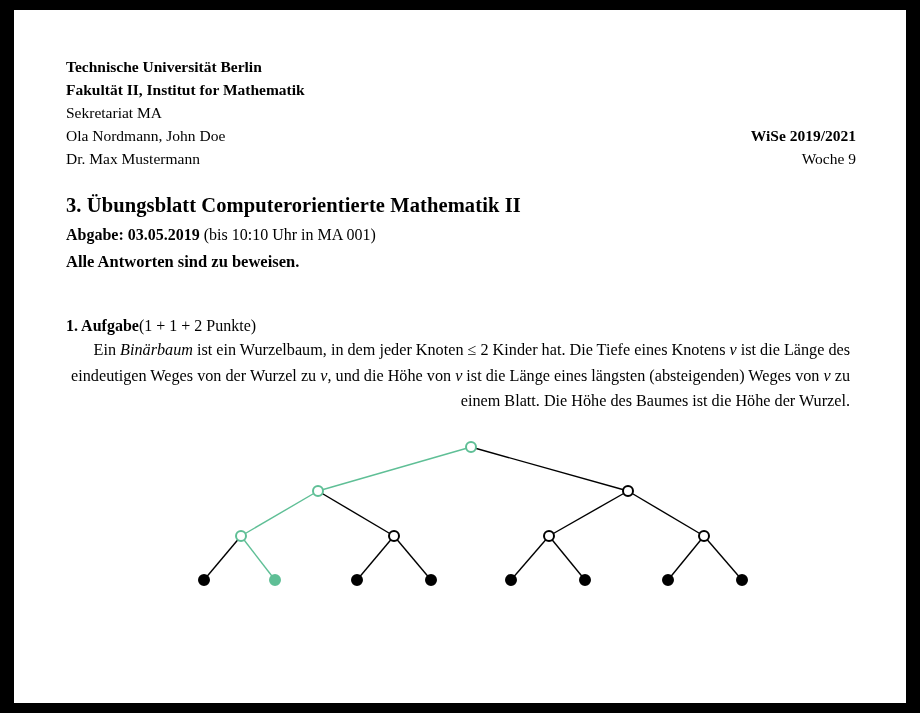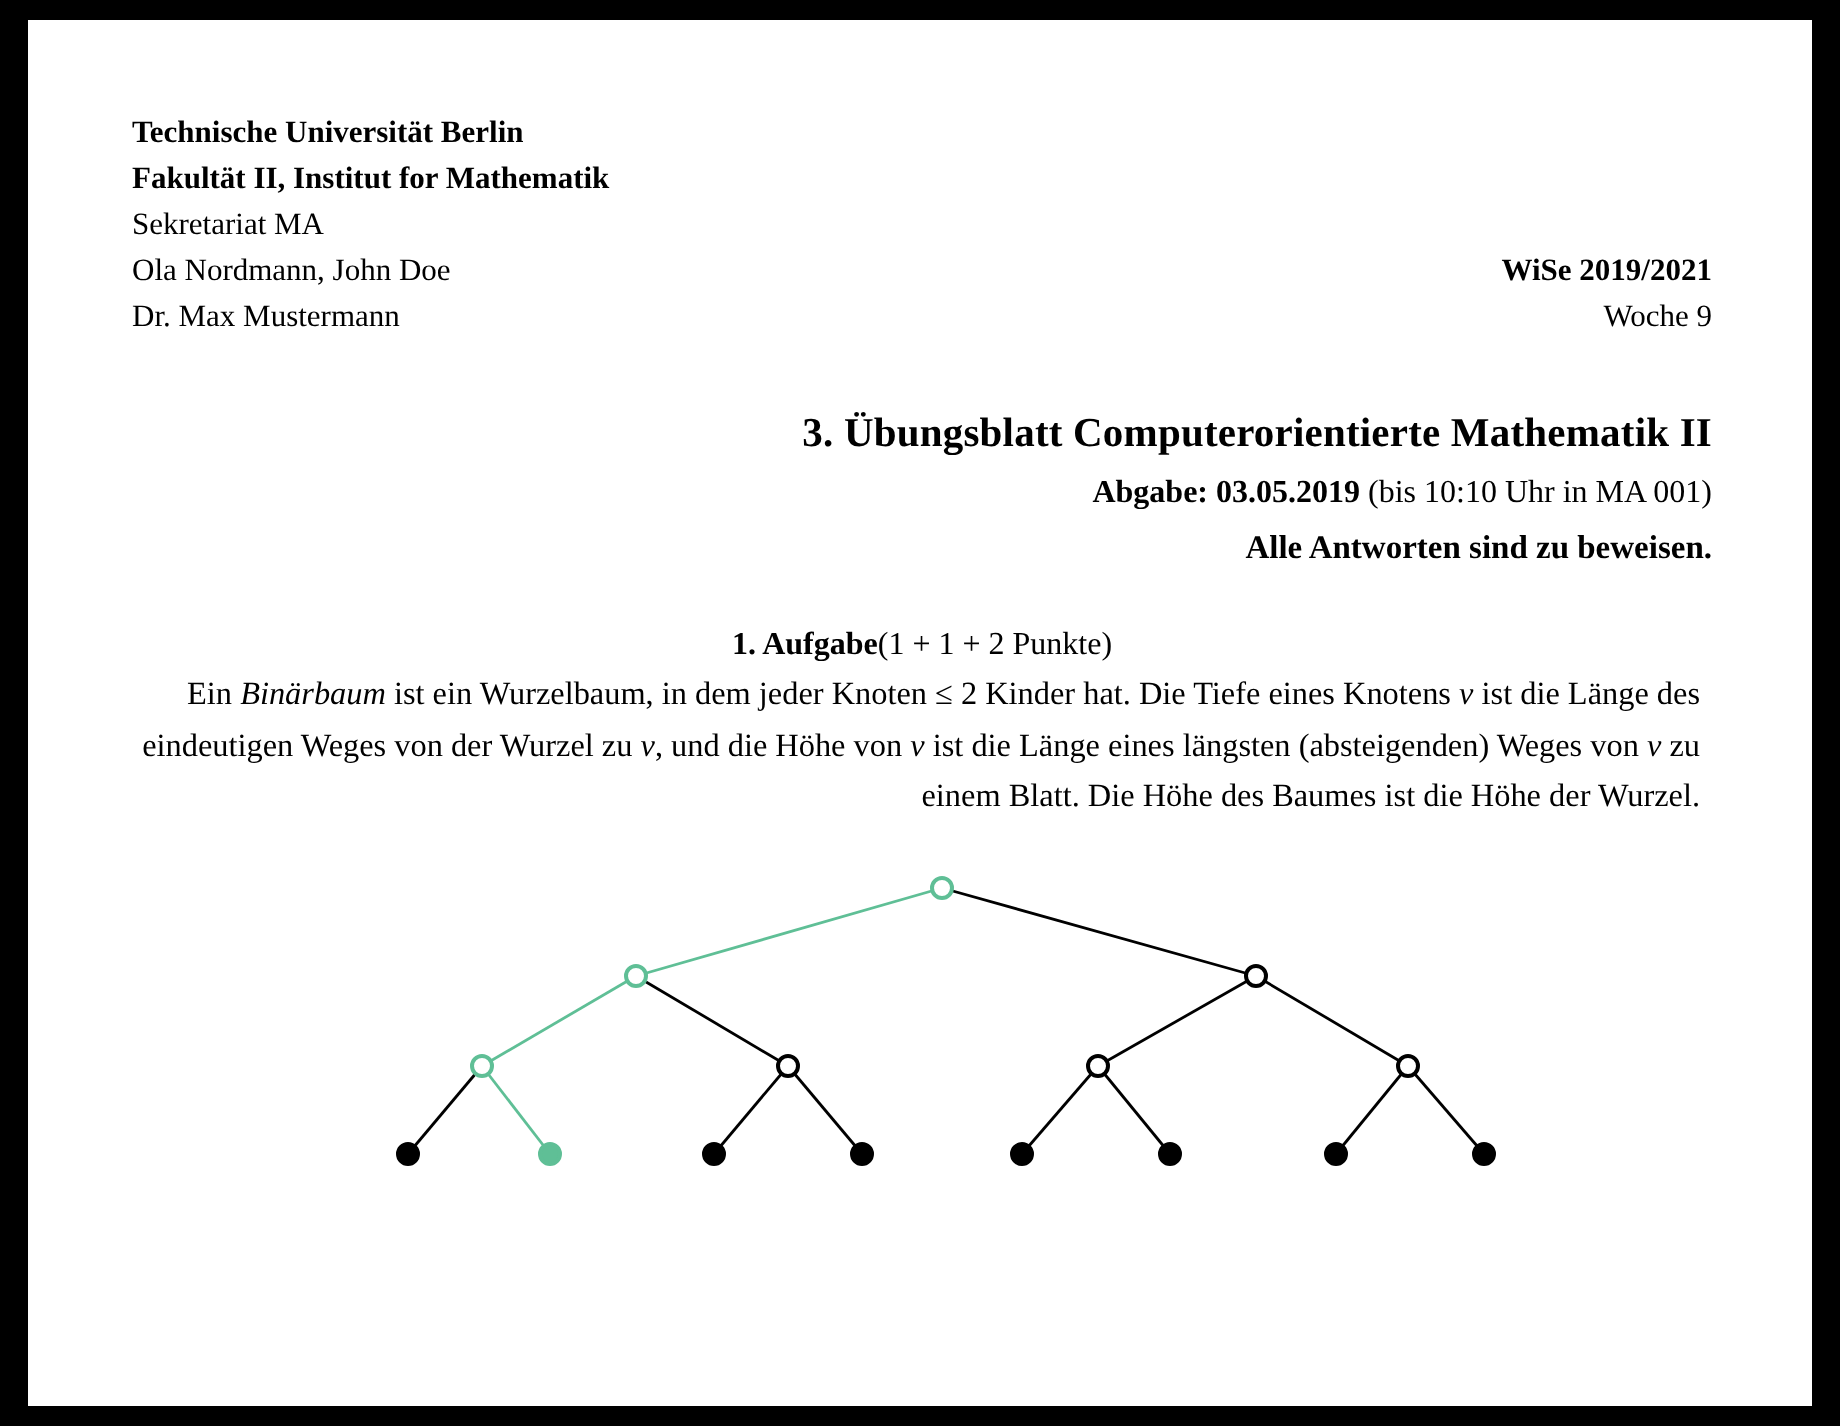--- a/index.html
+++ b/index.html
@@ -34,44 +34,44 @@
     font-size: 15.5px;
     line-height: 23px;
   }
   .hdr-left-bold, .hdr-right-bold {
     font-weight: bold;
   }
   .hdr-left-plain, .hdr-right-plain {
     font-weight: normal;
   }
   .title-block {
-    margin-top: 36px;
-    text-align: right;
+    margin-top: 24px;
+    text-align: left;
   }
   .doc-title {
     font-size: 20.5px;
     font-weight: bold;
     letter-spacing: 0.1px;
   }
   .due-line {
     margin-top: 9px;
     font-size: 16px;
   }
   .due-line .b {
     font-weight: bold;
   }
   .note-line {
     margin-top: 8px;
     font-size: 16.5px;
     font-weight: bold;
   }
   .task-row {
-    margin-top: 30px;
+    margin-top: 45px;
     display: flex;
-    justify-content: center;
+    justify-content: flex-start;
     align-items: baseline;
     font-size: 16px;
   }
   .task-label {
     font-weight: bold;
   }
   .task-points {
     font-weight: normal;
   }
   .body-text {

